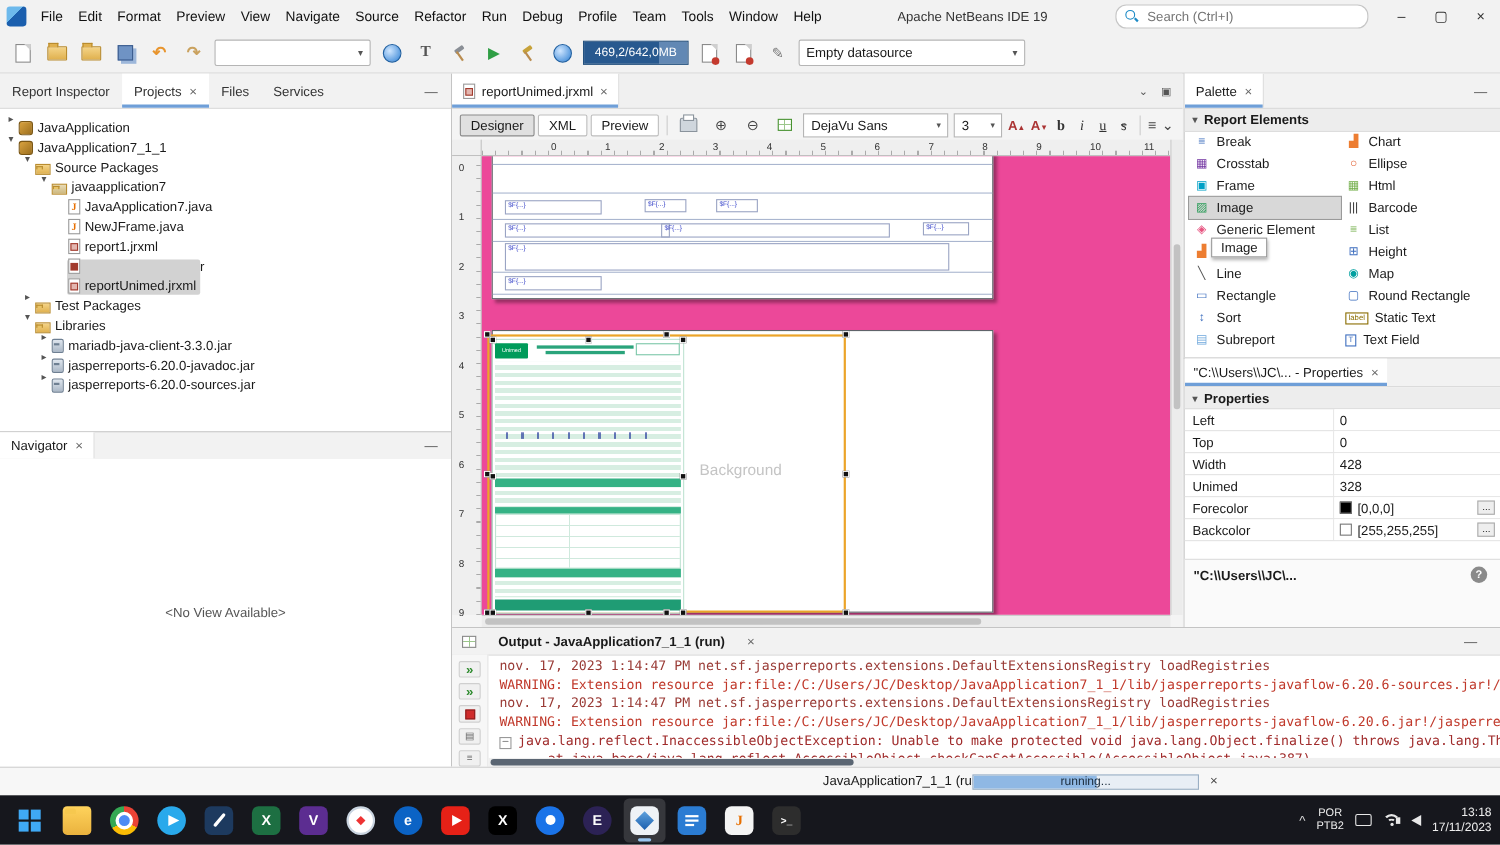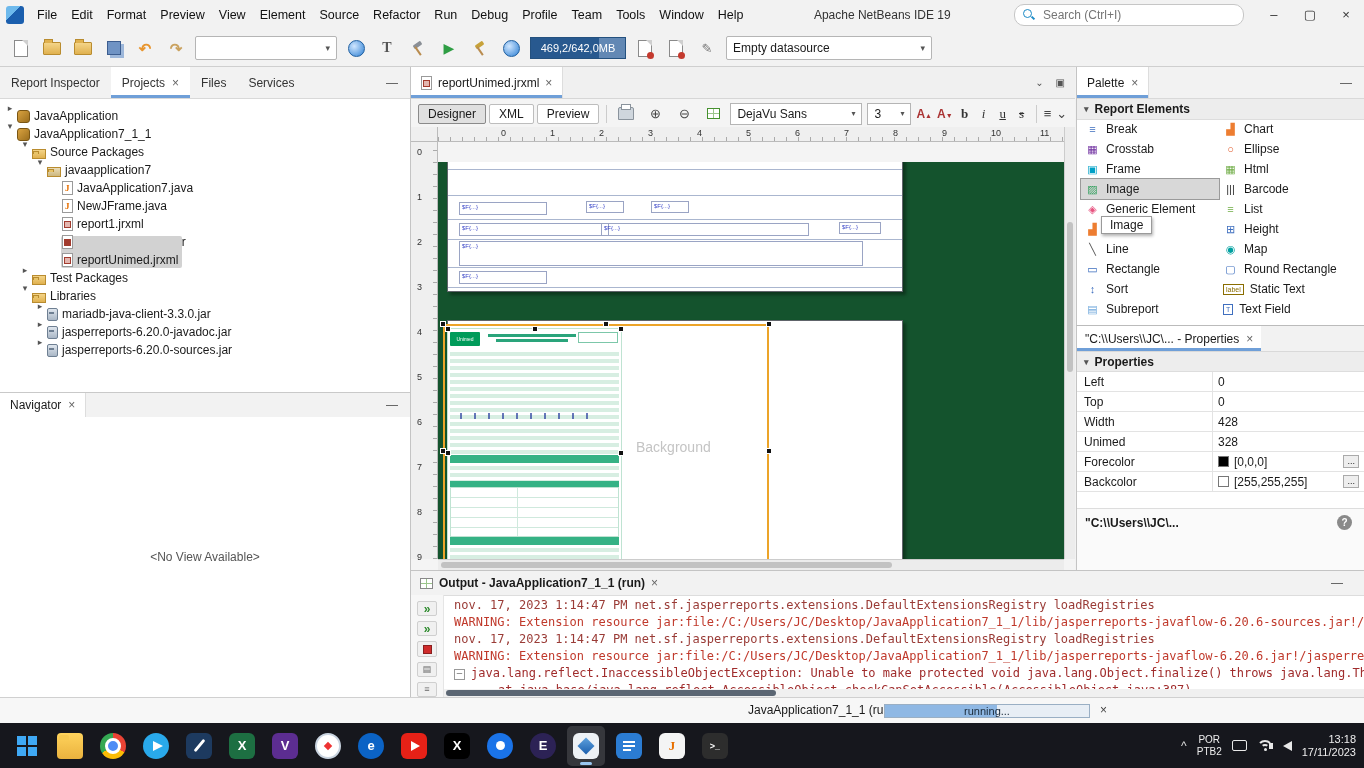--- a/index.html
+++ b/index.html
@@ -113,21 +113,21 @@
   .fmt{font-family:"Liberation Serif",serif;color:#333;width:14px;text-align:center;font-size:13px;}
   .ruler-corner{position:absolute;left:0;top:60px;width:27px;height:15px;background:#efefef;border-right:1px solid #bbb;border-bottom:1px solid #bbb;box-sizing:border-box;}
   .hruler{position:absolute;left:27px;top:60px;right:11px;height:15px;background:#efefef;border-bottom:1px solid #bbb;box-sizing:border-box;
           background-image:repeating-linear-gradient(90deg,#aaa 0 1px,transparent 1px 12px);
           background-size:100% 4px;background-position:0 100%;background-repeat:no-repeat;}
   .hnum{position:absolute;top:1px;font-size:9px;color:#333;}
   .vruler{position:absolute;left:0;top:75px;width:27px;bottom:11px;background:#efefef;border-right:1px solid #bbb;box-sizing:border-box;
           background-image:repeating-linear-gradient(0deg,#aaa 0 1px,transparent 1px 12px);
           background-size:4px 100%;background-position:100% 0;background-repeat:no-repeat;}
   .vnum{position:absolute;left:6px;font-size:9px;color:#333;}
-  .canvas{position:absolute;left:27px;top:75px;right:11px;bottom:11px;background:#14532d;overflow:hidden;margin-top:20px;}
+  .canvas{position:absolute;left:27px;top:75px;right:11px;bottom:11px;background:#ec4899;overflow:hidden;}
   .page{position:absolute;left:9px;width:456px;background:#fff;border:1px solid #60646a;
         box-shadow:3px 3px 3px rgba(0,0,0,.35);box-sizing:border-box;}
   #page1{top:-4px;height:134px;}
   #page2{top:158px;height:257px;}
   .bandline{position:absolute;left:0;right:0;border-top:1px solid #aab6cf;}
   .fld{position:absolute;border:1px solid #9aa4c4;font-size:6px;color:#3a46c9;overflow:hidden;
        line-height:8px;padding-left:2px;box-sizing:border-box;}
   .sel-rect{position:absolute;left:-5px;top:3px;width:326px;height:253px;border:2px solid #eca429;box-sizing:border-box;z-index:3;}
   .handle{position:absolute;width:6px;height:6px;background:#111;border:1px solid #fff;z-index:6;box-sizing:border-box;}
   .bg-label{position:absolute;left:188px;top:118px;color:#c4c4c4;font-size:14px;z-index:2;}
@@ -178,21 +178,21 @@
   .prop-val{flex:1;height:100%;display:flex;align-items:center;padding:0 5px;gap:5px;background:#fff;}
   .swatch{width:11px;height:11px;border:1px solid #777;flex:none;box-sizing:border-box;}
   .dots{margin-left:auto;border:1px solid #aaa;background:#eee;font-size:9px;line-height:11px;padding:0 3px;}
   .checkbox{width:12px;height:12px;border:1px solid #888;background:#fff;box-sizing:border-box;}
   .props-footer{position:absolute;left:0;right:0;top:182px;bottom:0;background:#fafafa;border-top:1px solid #ddd;padding:7px 8px;font-weight:bold;box-sizing:border-box;}
   .helpq{position:absolute;right:12px;top:6px;width:15px;height:15px;border-radius:50%;background:#8a8a8a;color:#fff;
          text-align:center;line-height:15px;font-size:10px;font-weight:bold;}
 
   
   .output{position:absolute;left:411px;top:570px;width:953px;height:127px;background:#fff;border-top:1px solid #c4c4c4;box-sizing:border-box;}
-  .out-header{height:24px;background:#f2f2f2;border-bottom:1px solid #ddd;display:flex;align-items:center;gap:6px;padding:0 9px;}
+  .out-header{height:24px;background:#f2f2f2;border-bottom:1px solid #ddd;display:flex;align-items:center;gap:20px;padding:0 9px;}
   .out-title{font-weight:bold;}
   .out-gutter{position:absolute;left:0;top:24px;bottom:0;width:33px;background:#f7f7f7;border-right:1px solid #e5e5e5;
               display:flex;flex-direction:column;align-items:center;gap:5px;padding-top:6px;box-sizing:border-box;}
   .gbtn{width:20px;height:17px;display:flex;align-items:center;justify-content:center;border:1px solid #cfcfcf;background:#f0f0f0;border-radius:2px;box-sizing:border-box;}
   .g-rerun{color:#2e8b2e;font-weight:bold;font-size:12px;line-height:1;}
   .g-stop{width:9px;height:9px;background:#cf2b2b;border:1px solid #8a1f1f;box-sizing:border-box;}
   .g-small{font-size:9px;color:#666;line-height:1;}
   .out-body{position:absolute;left:33px;top:24px;right:0;bottom:8px;overflow:hidden;
             font-family:"DejaVu Sans Mono","Liberation Mono",monospace;font-size:12px;line-height:17px;
             padding:2px 4px 0 10px;white-space:nowrap;}
@@ -273,21 +273,21 @@
 <div id="app">
 
   <div class="titlebar">
     <span class="nb-logo"></span>
     <nav id="menubar">
         <span class="menu-item">File</span>
         <span class="menu-item">Edit</span>
         <span class="menu-item">Format</span>
         <span class="menu-item">Preview</span>
         <span class="menu-item">View</span>
-        <span class="menu-item">Element</span>
+        <span class="menu-item">Navigate</span>
         <span class="menu-item">Source</span>
         <span class="menu-item">Refactor</span>
         <span class="menu-item">Run</span>
         <span class="menu-item">Debug</span>
         <span class="menu-item">Profile</span>
         <span class="menu-item">Team</span>
         <span class="menu-item">Tools</span>
         <span class="menu-item">Window</span>
         <span class="menu-item">Help</span>
       </nav>

